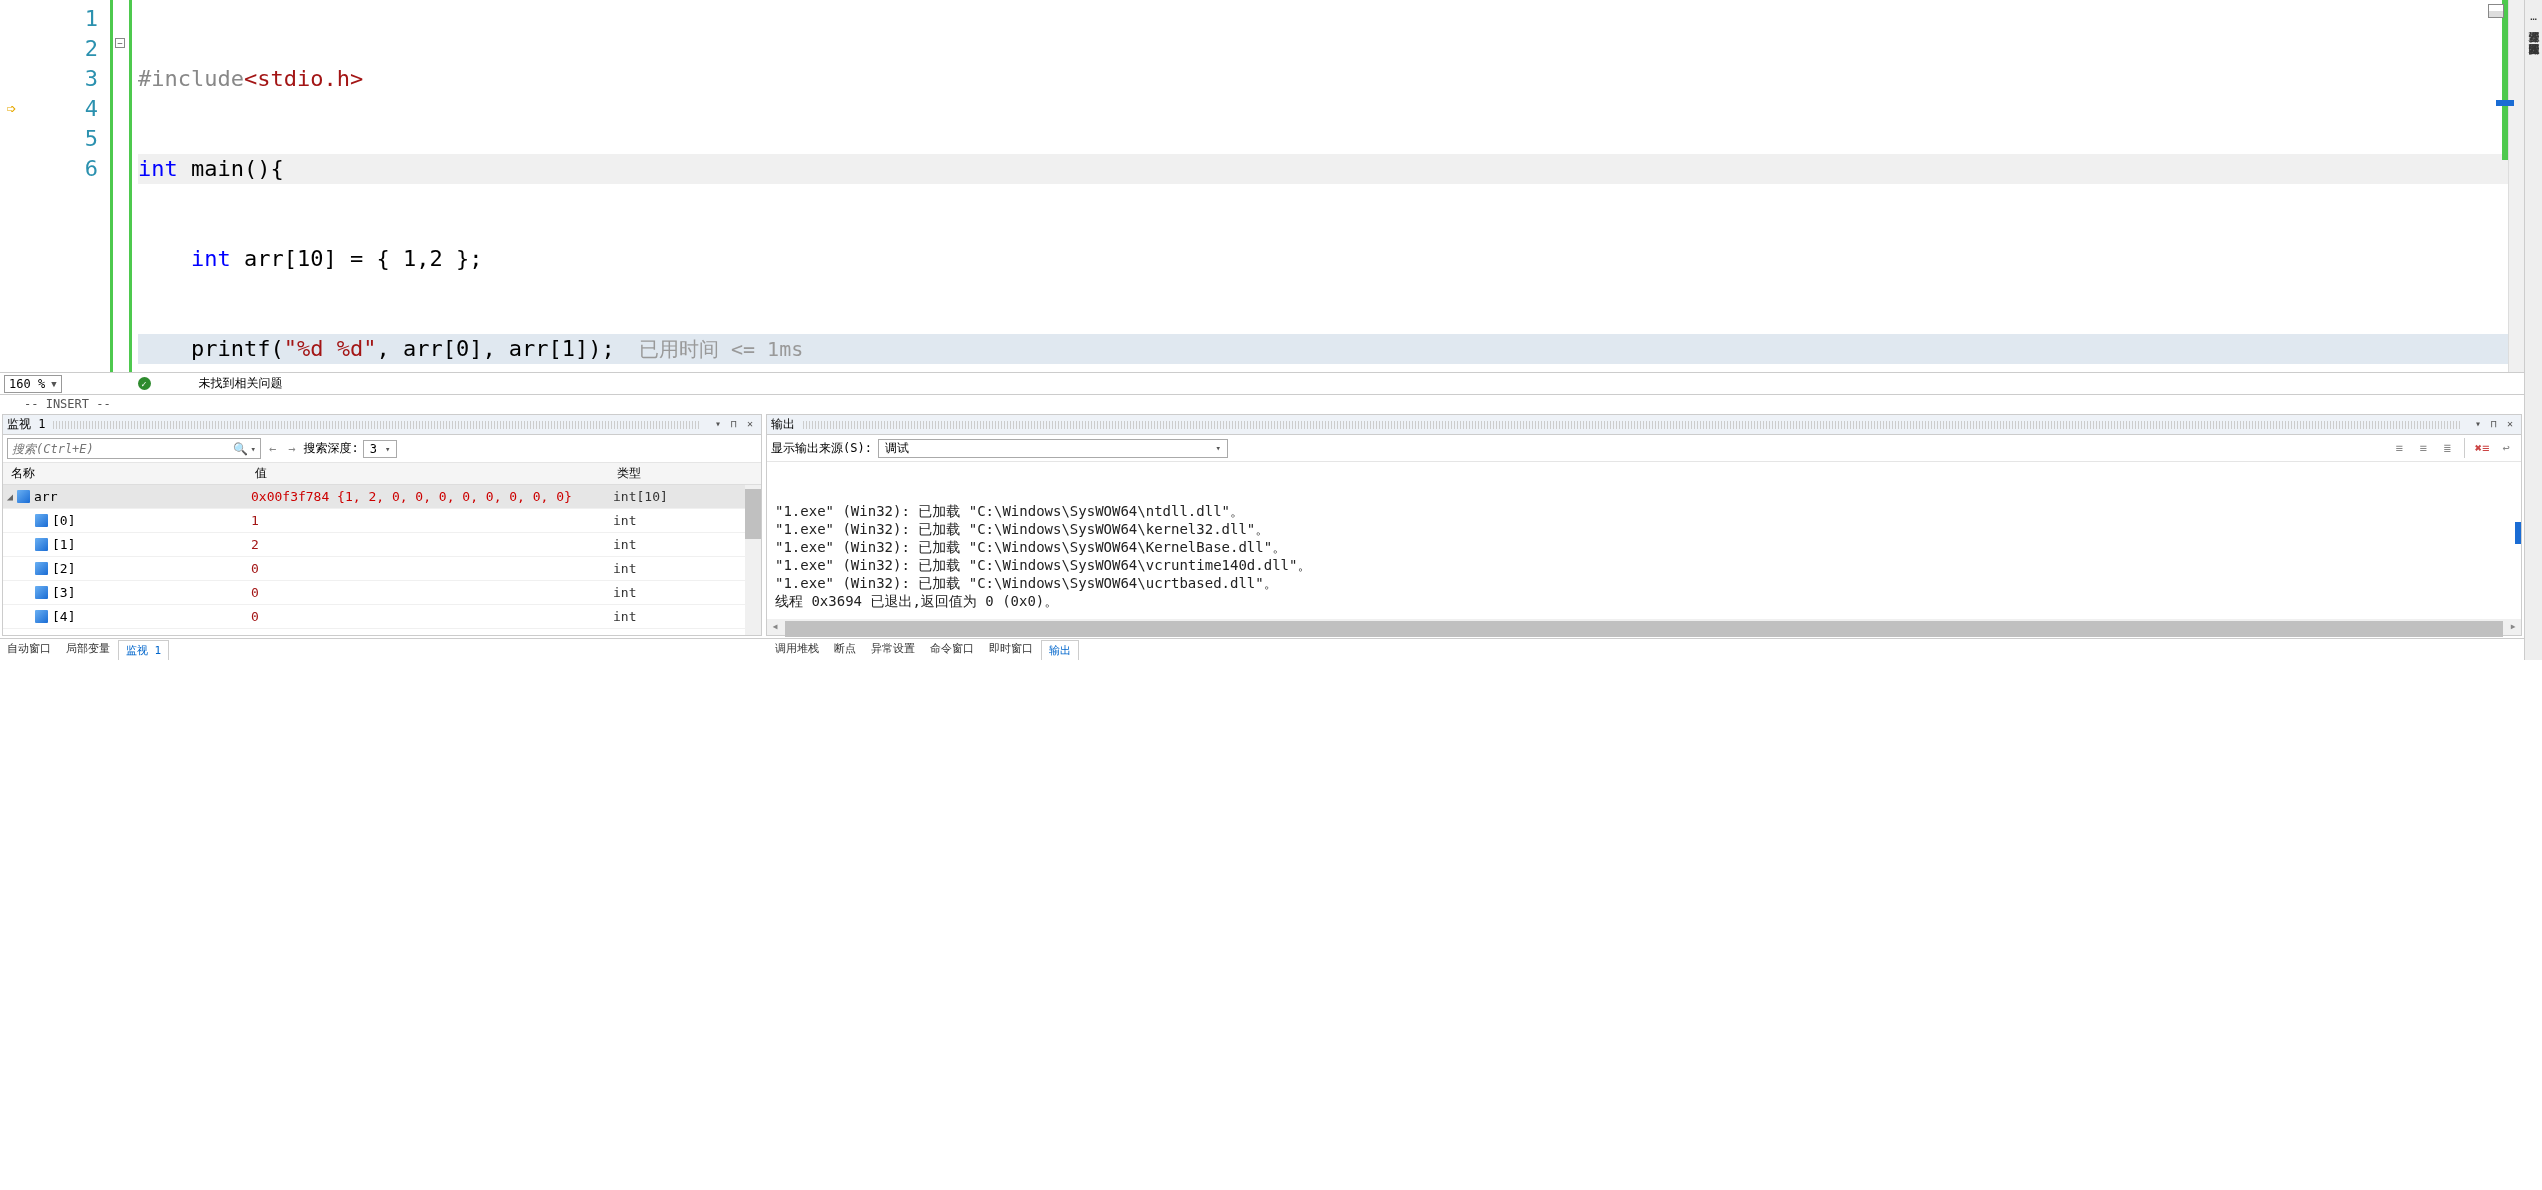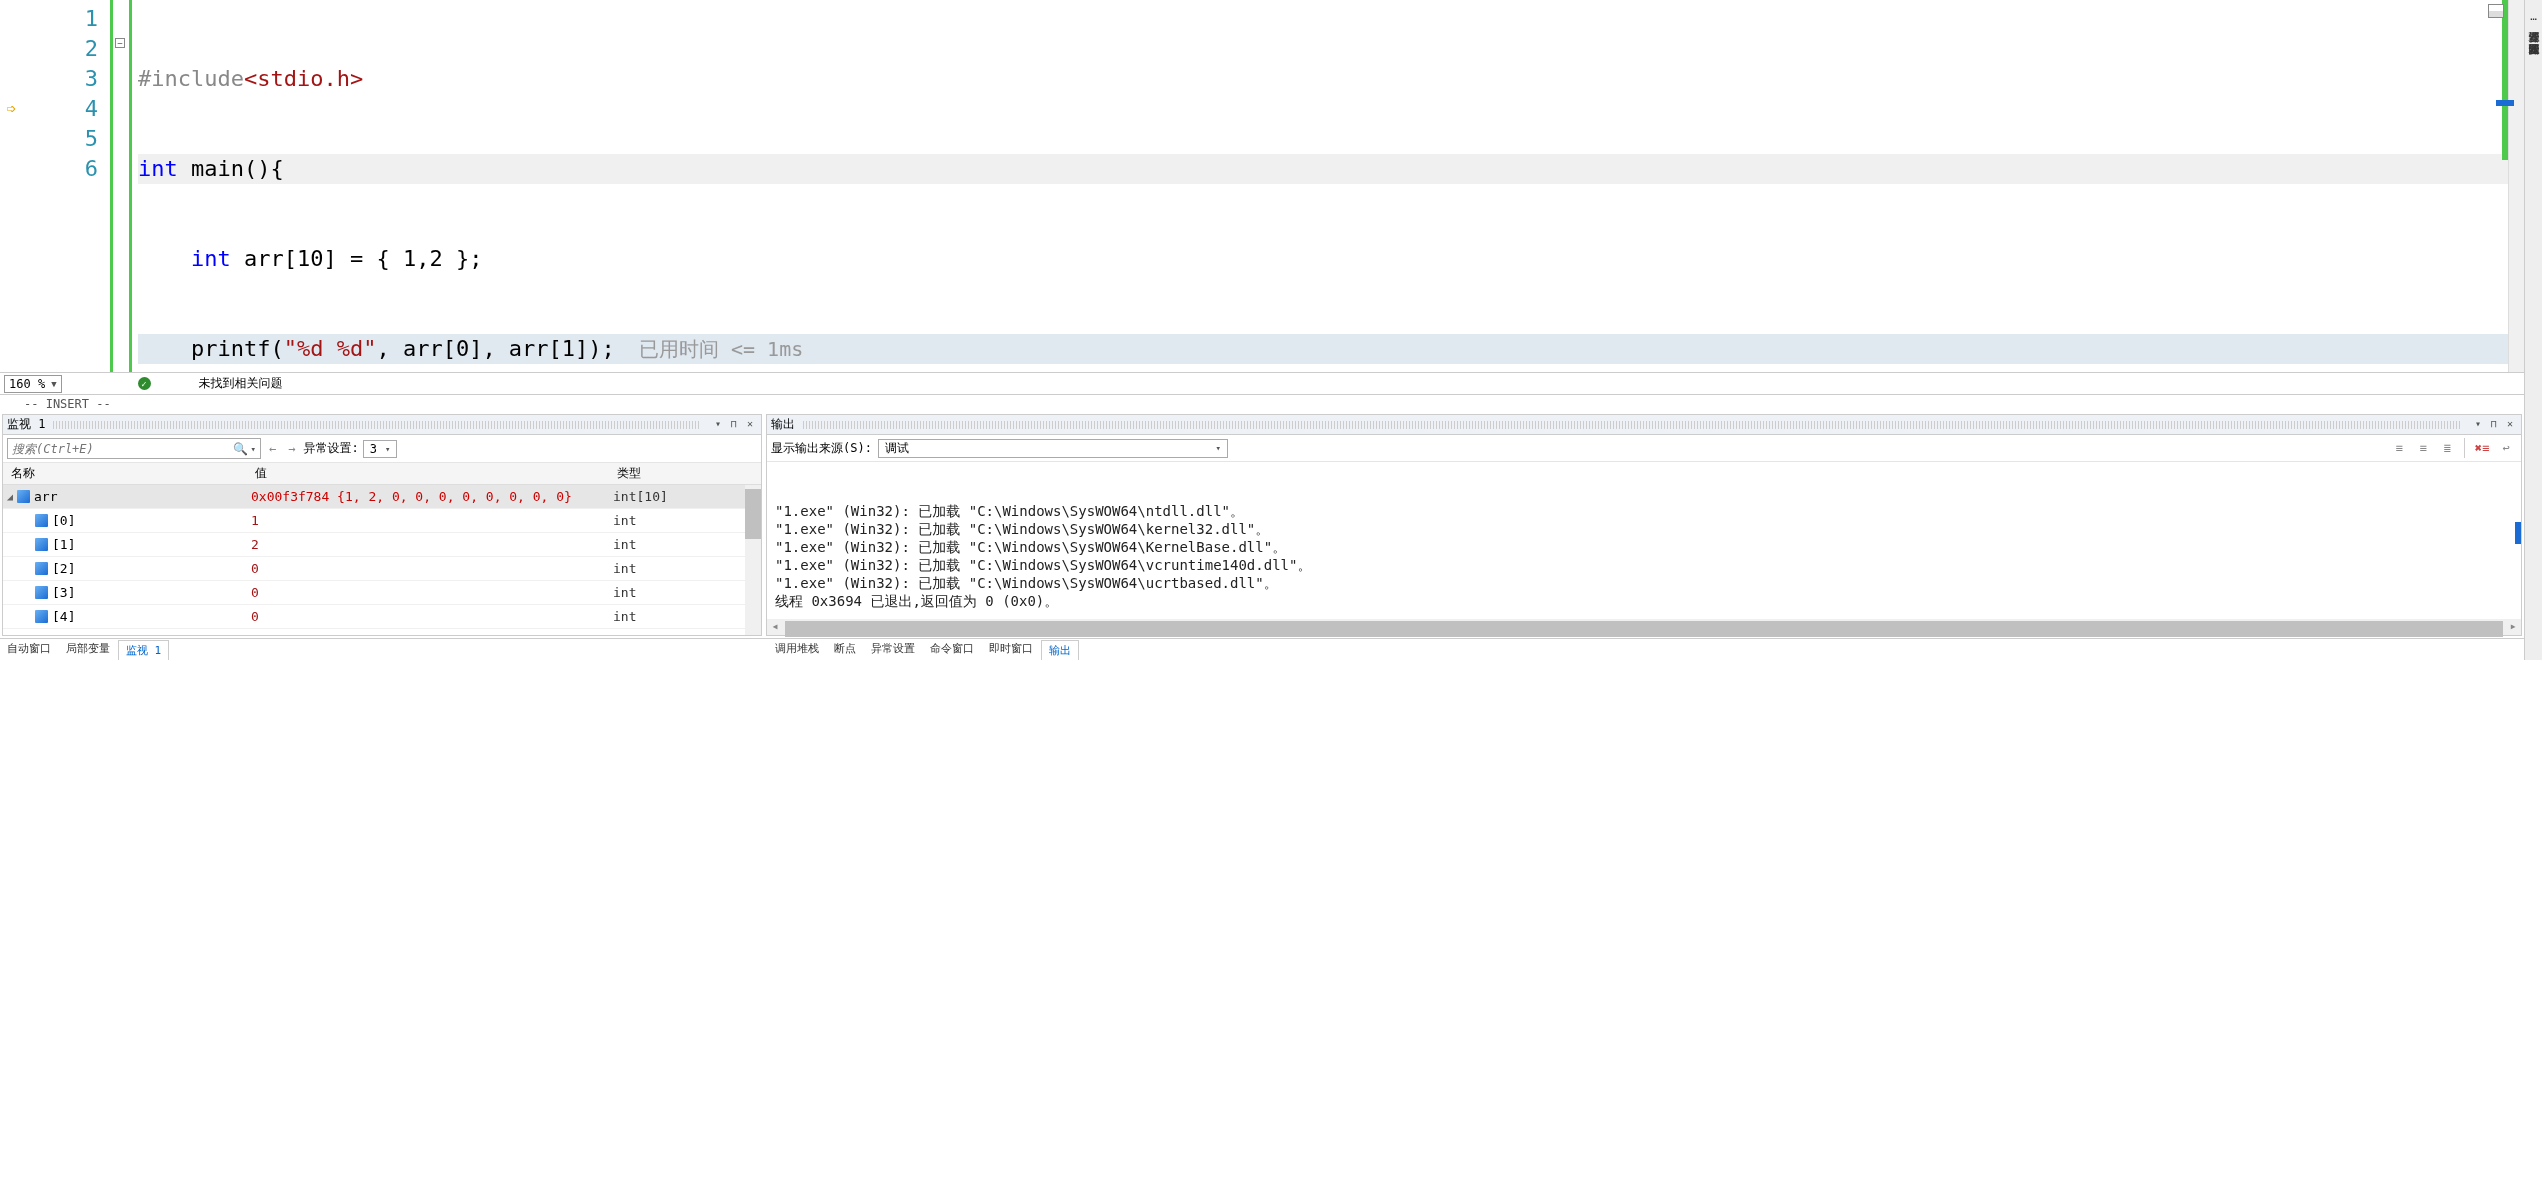--- a/index.html
+++ b/index.html
@@ -133,21 +133,21 @@
           <span class="hdr-btn">✕</span>
         </div>
         <div class="search-row">
           <div class="search-box">
             <input placeholder="搜索(Ctrl+E)" style="">
             <span class="sicon">🔍</span>
             <span class="sicon" style="font-size:9px;margin-left:2px;">▾</span>
           </div>
           <span class="nav-arr">←</span>
           <span class="nav-arr">→</span>
-          <span>异常设置:</span>
+          <span>搜索深度:</span>
           <div class="depth-box">
             <span>3</span>
               <span style="font-size:9px;color:#555;">▾</span>
           </div>
         </div>
         <div class="grid-hdr">
           <div class="col-name">名称</div>
           <div class="col-val">值</div>
           <div class="col-type">类型</div>
         </div>

